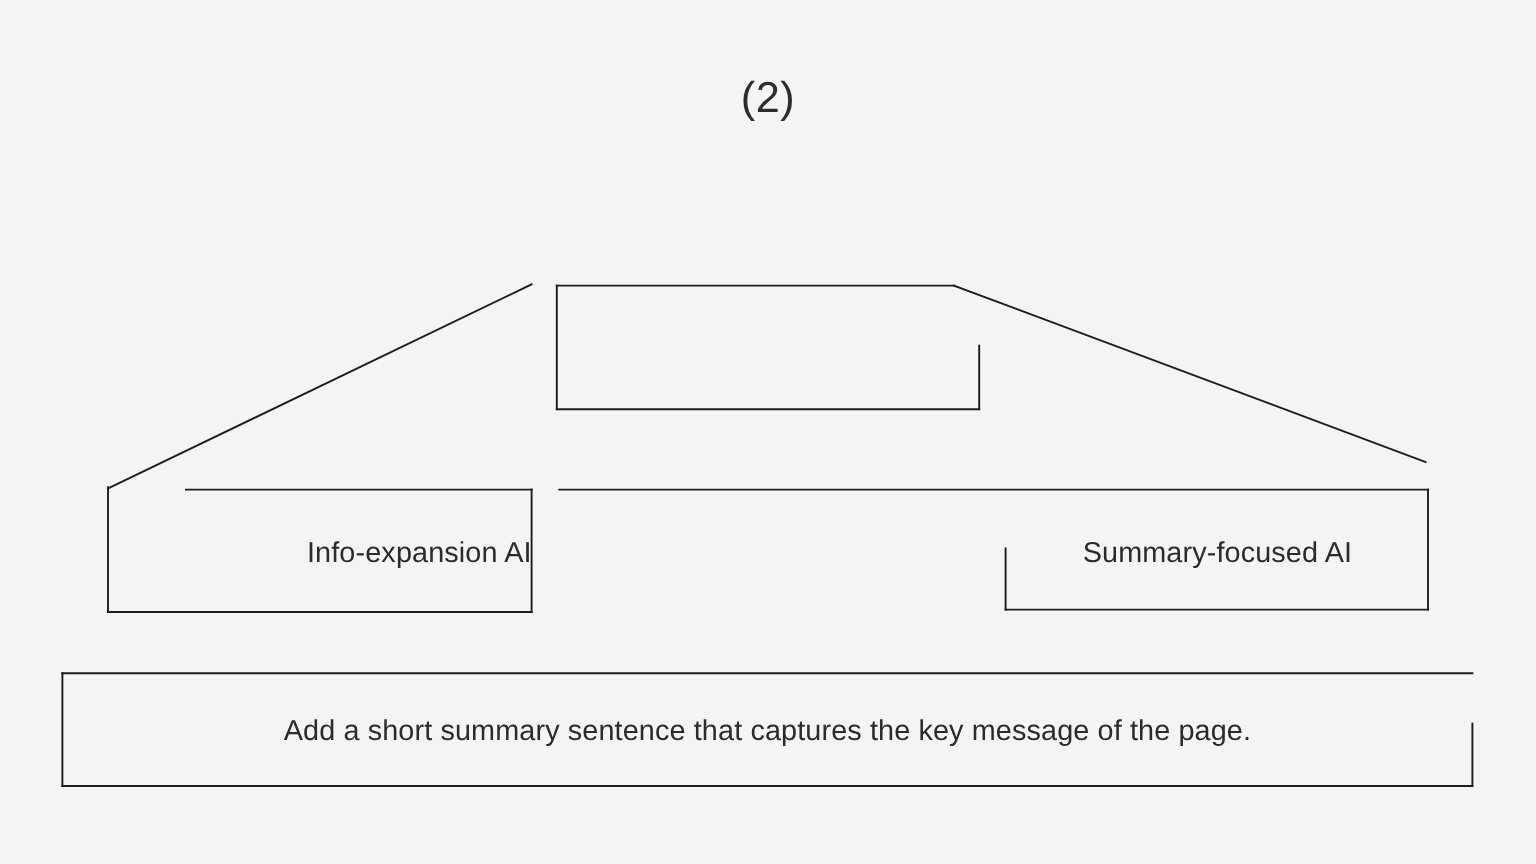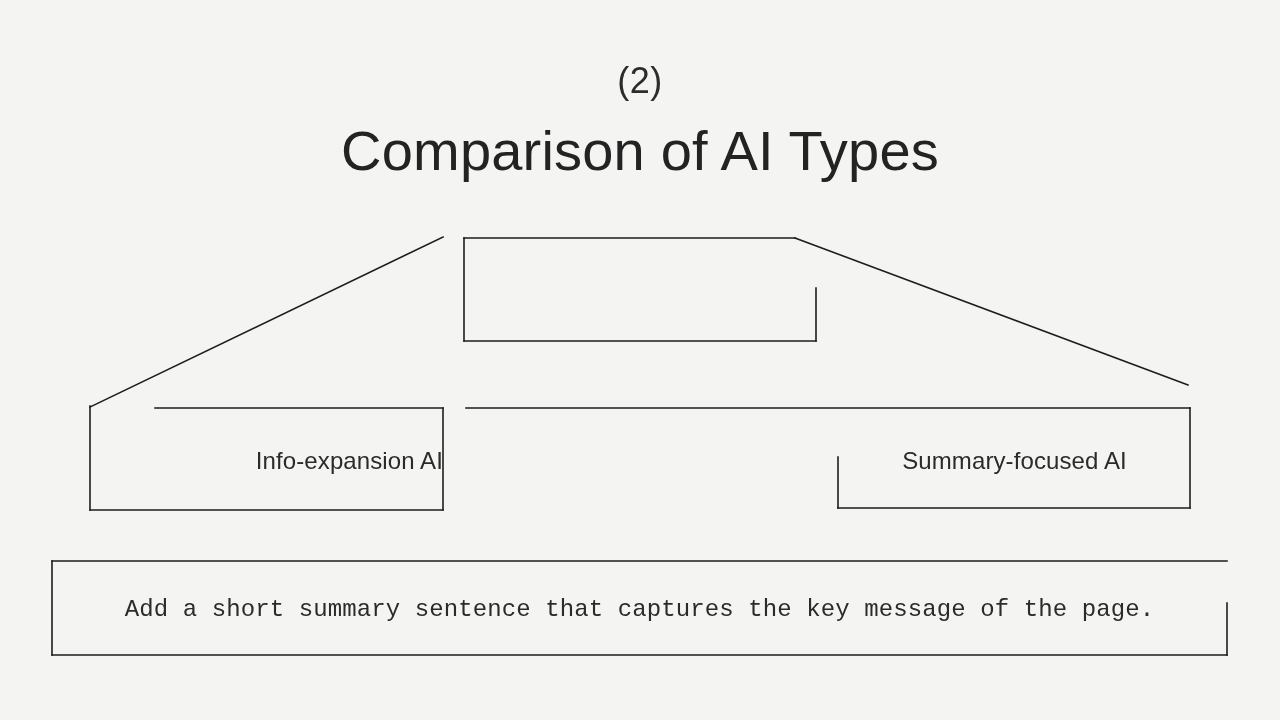--- a/index.html
+++ b/index.html
@@ -80,21 +80,20 @@
     position: absolute;
     left: 52px;
     top: 596px;
     width: 1175px;
     text-align: center;
     font-size: 24px;
     font-weight: 400;
     color: #2b2b2b;
     white-space: nowrap;
     letter-spacing: 0.1px;
-    font-family: Liberation Mono, monospace;
   }
   .hotspot {
     position: absolute;
   }
 </style>
 </head>
 <body>
 
 <div id="slide">
 
@@ -132,21 +131,20 @@
         <line x1="52" y1="561" x2="52" y2="655"></line>
         <line x1="52" y1="655" x2="1227" y2="655"></line>
         <line x1="1227" y1="603" x2="1227" y2="655"></line>
       </g>
 
     </g>
   </svg>
 
   <div class="page-number">(2)</div>
 
-  <div class="page-title">Comparison of AI Types</div>
 
 
   <div class="node-label node-left">Info-expansion AI</div>
 
   <div class="node-label node-right">Summary-focused AI</div>
 
   <div class="summary-text">Add a short summary sentence that captures the key message of the page.</div>
 
   <div class="hotspot" style="left:464px;top:238px;width:353px;height:104px;"></div>
   <div class="hotspot" style="left:90px;top:406px;width:354px;height:105px;"></div>

